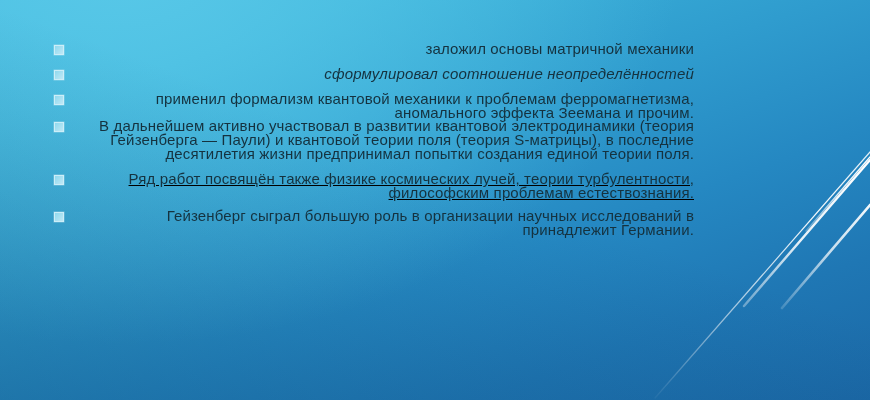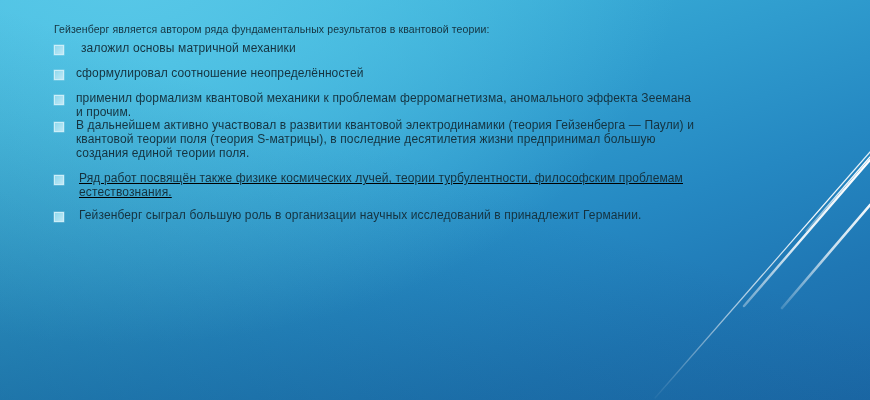--- a/index.html
+++ b/index.html
@@ -76,37 +76,38 @@
     height: 8px;
     margin-top: 3px;
     margin-right: 4px;
     border: 1px solid #cdeef8;
     background: linear-gradient(135deg, #8fd9ee 0%, #bfe8f6 100%);
     box-shadow: 0 0 0 0.5px rgba(255,255,255,0.35);
   }
 
   .bullet-text {
     flex: 1 1 auto;
-    font-size: 12px;
+    font-size: 15px;
     line-height: 13.6px;
     color: #15323f;
     letter-spacing: 0.01em;
+    text-align: right;
   }
 
   
   .b0 .bullet-text { padding-left: 13px; }
   .b1 .bullet-text { padding-left: 8px; }
   .b2 .bullet-text { padding-left: 8px; width: 560px; }
   .b3 .bullet-text { padding-left: 8px; width: 566px; }
   .b4 .bullet-text { padding-left: 10px; width: 566px; }
   .b5 .bullet-text { padding-left: 11px; width: 566px; }
   .b6 .bullet-text { padding-left: 11px; }
 
   .b0 { margin-bottom: 11px; }
-  .b1 { margin-bottom: 12px; }
+  .b1 { margin-bottom: 12px; font-style: italic; }
   .b2 { margin-bottom: 0; }
   .b3 { margin-bottom: 12px; }
   .b4 { margin-bottom: 12px; }
   .b5 { margin-bottom: 10px; text-decoration: underline; }
 </style>
 </head>
 <body>
 
 <div class="slide">
 
@@ -139,42 +140,41 @@
 
     <line x1="744" y1="306" x2="870" y2="160" stroke="url(#fadeB)" stroke-width="2.4" stroke-linecap="round"></line>
 
     <line x1="806" y1="231" x2="870" y2="157" stroke="url(#fadeC)" stroke-width="1.4" stroke-linecap="round"></line>
 
     <line x1="782" y1="308" x2="870" y2="205" stroke="url(#fadeD)" stroke-width="2.6" stroke-linecap="round"></line>
   </svg>
 
   <div class="content">
 
-    <div class="intro">Гейзенберг является автором ряда фундаментальных результатов в квантовой теории:</div>
 
     <div class="bullets">
 
       <div class="bullet b0">
         <span class="bullet-marker"></span>
         <span class="bullet-text">заложил основы матричной механики</span>
       </div>
 
       <div class="bullet b1">
         <span class="bullet-marker"></span>
         <span class="bullet-text">сформулировал соотношение неопределённостей</span>
       </div>
 
       <div class="bullet b2">
         <span class="bullet-marker"></span>
         <span class="bullet-text">применил формализм квантовой механики к проблемам ферромагнетизма, аномального эффекта Зеемана и прочим.</span>
       </div>
 
       <div class="bullet b3">
         <span class="bullet-marker"></span>
-        <span class="bullet-text">В дальнейшем активно участвовал в развитии квантовой электродинамики (теория Гейзенберга — Паули) и квантовой теории поля (теория S-матрицы), в последние десятилетия жизни предпринимал большую создания единой теории поля.</span>
+        <span class="bullet-text">В дальнейшем активно участвовал в развитии квантовой электродинамики (теория Гейзенберга — Паули) и квантовой теории поля (теория S-матрицы), в последние десятилетия жизни предпринимал попытки создания единой теории поля.</span>
       </div>
 
 
       <div class="bullet b5">
         <span class="bullet-marker"></span>
         <span class="bullet-text">Ряд работ посвящён также физике космических лучей, теории турбулентности, философским проблемам естествознания.</span>
       </div>
 
       <div class="bullet b6">
         <span class="bullet-marker"></span>

